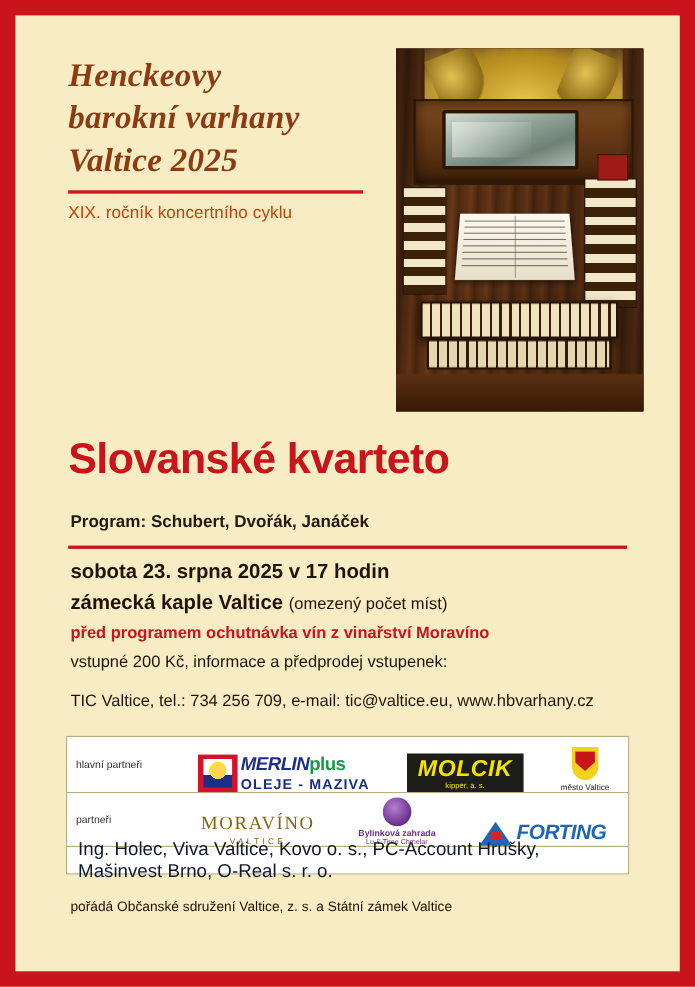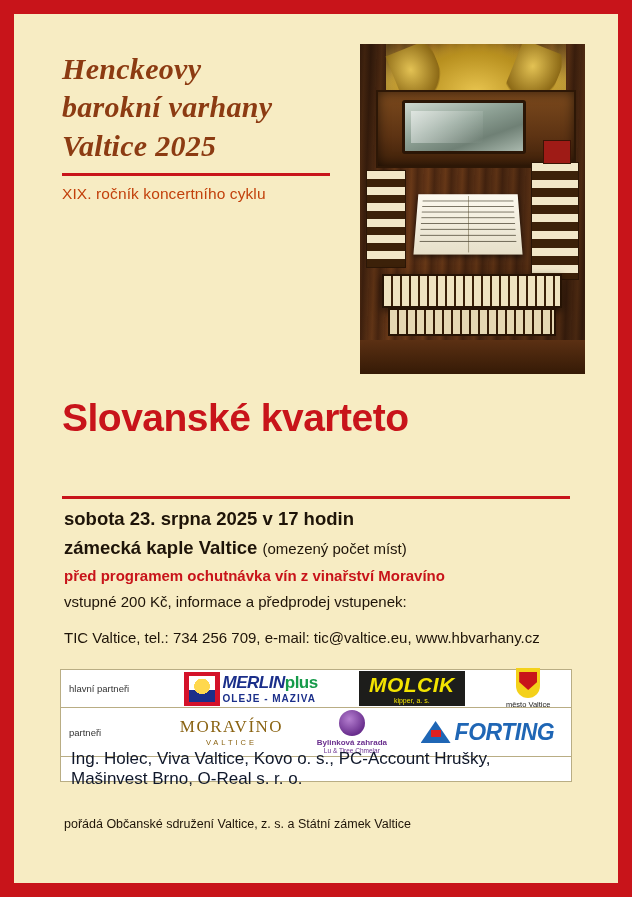--- a/index.html
+++ b/index.html
@@ -260,35 +260,35 @@
     top: 655px;
     width: 512px;
   }
   .sp-box {
     background: #ffffff;
     border: 1px solid #b9ad84;
     box-sizing: border-box;
     position: relative;
   }
   .sp-main {
-    height: 39px;
+    height: 52px;
     display: flex;
     align-items: center;
   }
   .sp-label {
     font-size: 9.5px;
     color: #333;
     padding: 0 8px;
     white-space: nowrap;
     width: 86px;
   }
   .sp-logos {
     flex: 1;
     display: flex;
-    align-items: center;
+    align-items: flex-end;
     justify-content: space-around;
     height: 100%;
   }
   
   .logo-merlin {
     display: flex;
     align-items: center;
     gap: 3px;
   }
   .merlin-mark {
@@ -311,21 +311,21 @@
     font-style: italic;
     color: #1b2f8a;
     line-height: 1;
     letter-spacing: -0.5px;
   }
   .merlin-text .plus {
     color: #169b4a;
     font-style: normal;
   }
   .merlin-sub {
-    font-size: 10px;
+    font-size: 13px;
     letter-spacing: 1px;
     color: #1b2f8a;
     font-weight: bold;
     font-style: normal;
     margin-top: 2px;
   }
   
   .logo-molcik {
     background: #1d1d1b;
     padding: 3px 10px 2px;
@@ -419,21 +419,21 @@
     position: relative;
   }
   .forting-mark:after {
     content: "";
     position: absolute;
     left: 10px; top: 9px;
     width: 10px; height: 7px;
     background: #e02020;
   }
   .forting-text {
-    font-size: 23px;
+    font-size: 19px;
     font-weight: bold;
     font-style: italic;
     color: #1f66b5;
     letter-spacing: -0.5px;
   }
   .sp-third {
     height: 26px;
     display: flex;
     align-items: center;
     margin-top: -1px;
@@ -480,20 +480,21 @@
       <div class="score">
         <div class="score-lines"></div>
       </div>
       <div class="keyboard"></div>
       <div class="keyboard2"></div>
       <div class="lower-rail"></div>
     </div>
   </div>
 
   <div class="main-title">Slovanské kvarteto</div>
+  <div class="program-line">Program: Schubert, Dvořák, Janáček</div>
   <div class="rule-red rule-1"></div>
 
   <div class="details">
     <div class="det-date">sobota 23. srpna 2025 v 17 hodin</div>
     <div class="det-place">
       <span>zámecká kaple Valtice</span>
       <span class="note">(omezený počet míst)</span>
     </div>
     <div class="det-wine">před programem ochutnávka vín z vinařství Moravíno</div>
     <div class="det-price">vstupné 200 Kč, informace a předprodej vstupenek:</div>

